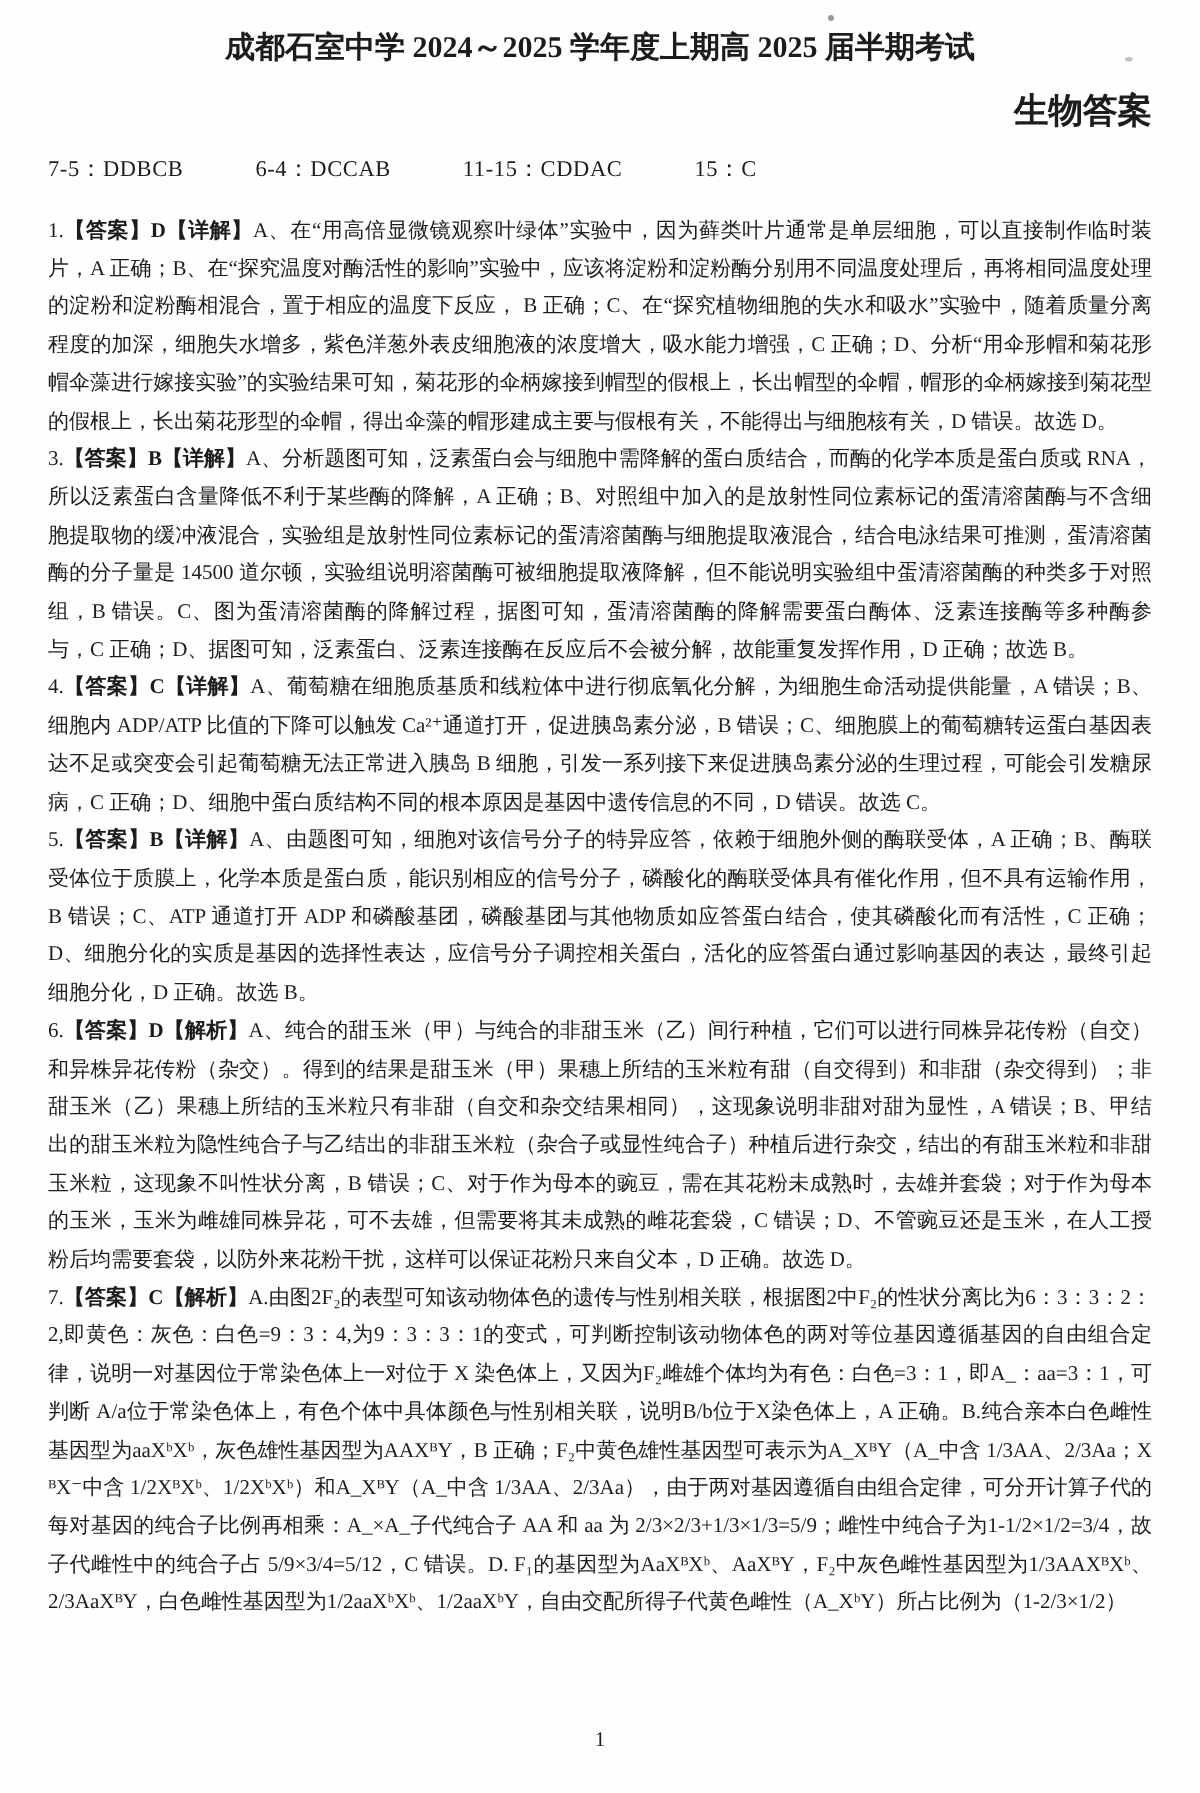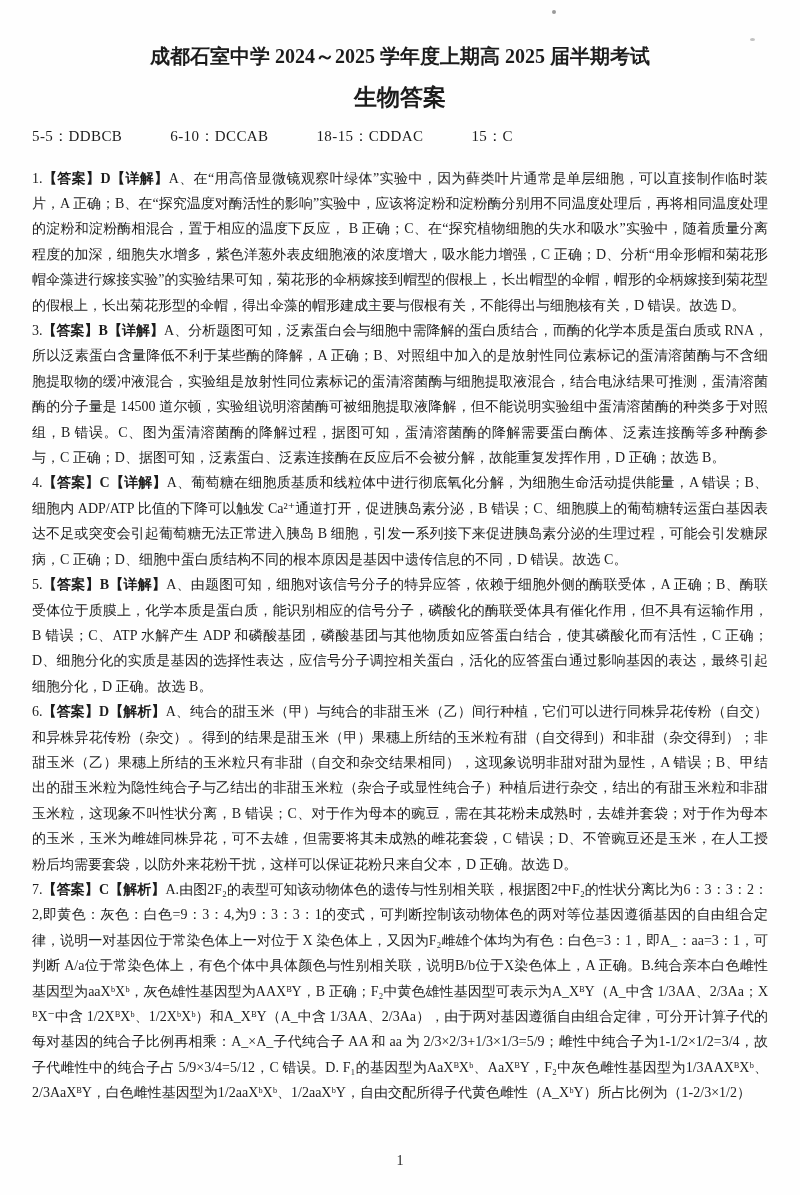--- a/index.html
+++ b/index.html
@@ -9,40 +9,40 @@
   }
   .page {
     position: relative;
     width: 800px;
     height: 1195px;
     margin: 0 auto;
     background: #fefefe;
     color: #1c1c1c;
     font-family: "Liberation Serif", "DejaVu Serif", serif;
     box-sizing: border-box;
-    padding: 44px 32px 0 32px;
+    padding: 20px 32px 0 32px;
     overflow: hidden;
   }
   .speck {
     position: absolute;
     background: #9a9a9a;
     border-radius: 50%;
   }
   .speck-1 { left: 552px; top: 10px; width: 4px; height: 4px; }
   .speck-2 { left: 750px; top: 38px; width: 5px; height: 3px; opacity: .6; }
   .title {
     margin: 0;
     text-align: center;
     font-size: 20px;
     font-weight: bold;
     line-height: 1.25;
   }
   .subtitle {
     margin: 15px 0 0 0;
-    text-align: center;
+    text-align: right;
     font-size: 23px;
     font-weight: bold;
     line-height: 1.2;
   }
   .answer-key {
     display: flex;
     gap: 48px;
     margin-top: 15px;
     font-size: 15px;
     letter-spacing: .4px;
@@ -75,36 +75,36 @@
 <div class="page">
 
   <span class="speck speck-1"></span>
   <span class="speck speck-2"></span>
 
   <h1 class="title">成都石室中学 2024～2025 学年度上期高 2025 届半期考试</h1>
 
   <h2 class="subtitle">生物答案</h2>
 
   <div class="answer-key">
-    <span>5-5：DDBCB</span>
-    <span>6-10：DCCAB</span>
-    <span>18-15：CDDAC</span>
+    <span>7-5：DDBCB</span>
+    <span>6-4：DCCAB</span>
+    <span>11-15：CDDAC</span>
     <span>15：C</span>
   </div>
 
   <div class="content">
 
     <p class="para"><span class="num">1.</span><span class="label">【答案】D</span><span class="label">【详解】</span><span>A、在“用高倍显微镜观察叶绿体”实验中，因为藓类叶片通常是单层细胞，可以直接制作临时装片，A 正确；B、在“探究温度对酶活性的影响”实验中，应该将淀粉和淀粉酶分别用不同温度处理后，再将相同温度处理的淀粉和淀粉酶相混合，置于相应的温度下反应， B 正确；C、在“探究植物细胞的失水和吸水”实验中，随着质量分离程度的加深，细胞失水增多，紫色洋葱外表皮细胞液的浓度增大，吸水能力增强，C 正确；D、分析“用伞形帽和菊花形帽伞藻进行嫁接实验”的实验结果可知，菊花形的伞柄嫁接到帽型的假根上，长出帽型的伞帽，帽形的伞柄嫁接到菊花型的假根上，长出菊花形型的伞帽，得出伞藻的帽形建成主要与假根有关，不能得出与细胞核有关，D 错误。故选 D。</span></p>
 
 
     <p class="para"><span class="num">3.</span><span class="label">【答案】B</span><span class="label">【详解】</span><span>A、分析题图可知，泛素蛋白会与细胞中需降解的蛋白质结合，而酶的化学本质是蛋白质或 RNA，所以泛素蛋白含量降低不利于某些酶的降解，A 正确；B、对照组中加入的是放射性同位素标记的蛋清溶菌酶与不含细胞提取物的缓冲液混合，实验组是放射性同位素标记的蛋清溶菌酶与细胞提取液混合，结合电泳结果可推测，蛋清溶菌酶的分子量是 14500 道尔顿，实验组说明溶菌酶可被细胞提取液降解，但不能说明实验组中蛋清溶菌酶的种类多于对照组，B 错误。C、图为蛋清溶菌酶的降解过程，据图可知，蛋清溶菌酶的降解需要蛋白酶体、泛素连接酶等多种酶参与，C 正确；D、据图可知，泛素蛋白、泛素连接酶在反应后不会被分解，故能重复发挥作用，D 正确；故选 B。</span></p>
 
     <p class="para"><span class="num">4.</span><span class="label">【答案】C</span><span class="label">【详解】</span><span>A、葡萄糖在细胞质基质和线粒体中进行彻底氧化分解，为细胞生命活动提供能量，A 错误；B、细胞内 ADP/ATP 比值的下降可以触发 Ca²⁺通道打开，促进胰岛素分泌，B 错误；C、细胞膜上的葡萄糖转运蛋白基因表达不足或突变会引起葡萄糖无法正常进入胰岛 B 细胞，引发一系列接下来促进胰岛素分泌的生理过程，可能会引发糖尿病，C 正确；D、细胞中蛋白质结构不同的根本原因是基因中遗传信息的不同，D 错误。故选 C。</span></p>
 
-    <p class="para"><span class="num">5.</span><span class="label">【答案】B</span><span class="label">【详解】</span><span>A、由题图可知，细胞对该信号分子的特异应答，依赖于细胞外侧的酶联受体，A 正确；B、酶联受体位于质膜上，化学本质是蛋白质，能识别相应的信号分子，磷酸化的酶联受体具有催化作用，但不具有运输作用，B 错误；C、ATP 水解产生 ADP 和磷酸基团，磷酸基团与其他物质如应答蛋白结合，使其磷酸化而有活性，C 正确；D、细胞分化的实质是基因的选择性表达，应信号分子调控相关蛋白，活化的应答蛋白通过影响基因的表达，最终引起细胞分化，D 正确。故选 B。</span></p>
+    <p class="para"><span class="num">5.</span><span class="label">【答案】B</span><span class="label">【详解】</span><span>A、由题图可知，细胞对该信号分子的特异应答，依赖于细胞外侧的酶联受体，A 正确；B、酶联受体位于质膜上，化学本质是蛋白质，能识别相应的信号分子，磷酸化的酶联受体具有催化作用，但不具有运输作用，B 错误；C、ATP 通道打开 ADP 和磷酸基团，磷酸基团与其他物质如应答蛋白结合，使其磷酸化而有活性，C 正确；D、细胞分化的实质是基因的选择性表达，应信号分子调控相关蛋白，活化的应答蛋白通过影响基因的表达，最终引起细胞分化，D 正确。故选 B。</span></p>
 
     <p class="para"><span class="num">6.</span><span class="label">【答案】D</span><span class="label">【解析】</span><span>A、纯合的甜玉米（甲）与纯合的非甜玉米（乙）间行种植，它们可以进行同株异花传粉（自交）和异株异花传粉（杂交）。得到的结果是甜玉米（甲）果穗上所结的玉米粒有甜（自交得到）和非甜（杂交得到）；非甜玉米（乙）果穗上所结的玉米粒只有非甜（自交和杂交结果相同），这现象说明非甜对甜为显性，A 错误；B、甲结出的甜玉米粒为隐性纯合子与乙结出的非甜玉米粒（杂合子或显性纯合子）种植后进行杂交，结出的有甜玉米粒和非甜玉米粒，这现象不叫性状分离，B 错误；C、对于作为母本的豌豆，需在其花粉未成熟时，去雄并套袋；对于作为母本的玉米，玉米为雌雄同株异花，可不去雄，但需要将其未成熟的雌花套袋，C 错误；D、不管豌豆还是玉米，在人工授粉后均需要套袋，以防外来花粉干扰，这样可以保证花粉只来自父本，D 正确。故选 D。</span></p>
 
     <p class="para"><span class="num">7.</span><span class="label">【答案】C</span><span class="label">【解析】</span><span>A.由图2F₂的表型可知该动物体色的遗传与性别相关联，根据图2中F₂的性状分离比为6：3：3：2：2,即黄色：灰色：白色=9：3：4,为9：3：3：1的变式，可判断控制该动物体色的两对等位基因遵循基因的自由组合定律，说明一对基因位于常染色体上一对位于 X 染色体上，又因为F₂雌雄个体均为有色：白色=3：1，即A_：aa=3：1，可判断 A/a位于常染色体上，有色个体中具体颜色与性别相关联，说明B/b位于X染色体上，A 正确。B.纯合亲本白色雌性基因型为aaXᵇXᵇ，灰色雄性基因型为AAXᴮY，B 正确；F₂中黄色雄性基因型可表示为A_XᴮY（A_中含 1/3AA、2/3Aa；XᴮX⁻中含 1/2XᴮXᵇ、1/2XᵇXᵇ）和A_XᴮY（A_中含 1/3AA、2/3Aa），由于两对基因遵循自由组合定律，可分开计算子代的每对基因的纯合子比例再相乘：A_×A_子代纯合子 AA 和 aa 为 2/3×2/3+1/3×1/3=5/9；雌性中纯合子为1-1/2×1/2=3/4，故子代雌性中的纯合子占 5/9×3/4=5/12，C 错误。D. F₁的基因型为AaXᴮXᵇ、AaXᴮY，F₂中灰色雌性基因型为1/3AAXᴮXᵇ、2/3AaXᴮY，白色雌性基因型为1/2aaXᵇXᵇ、1/2aaXᵇY，自由交配所得子代黄色雌性（A_XᵇY）所占比例为（1-2/3×1/2）</span></p>
 
   </div>
 
   <div class="page-number">1</div>
 
 </div>

